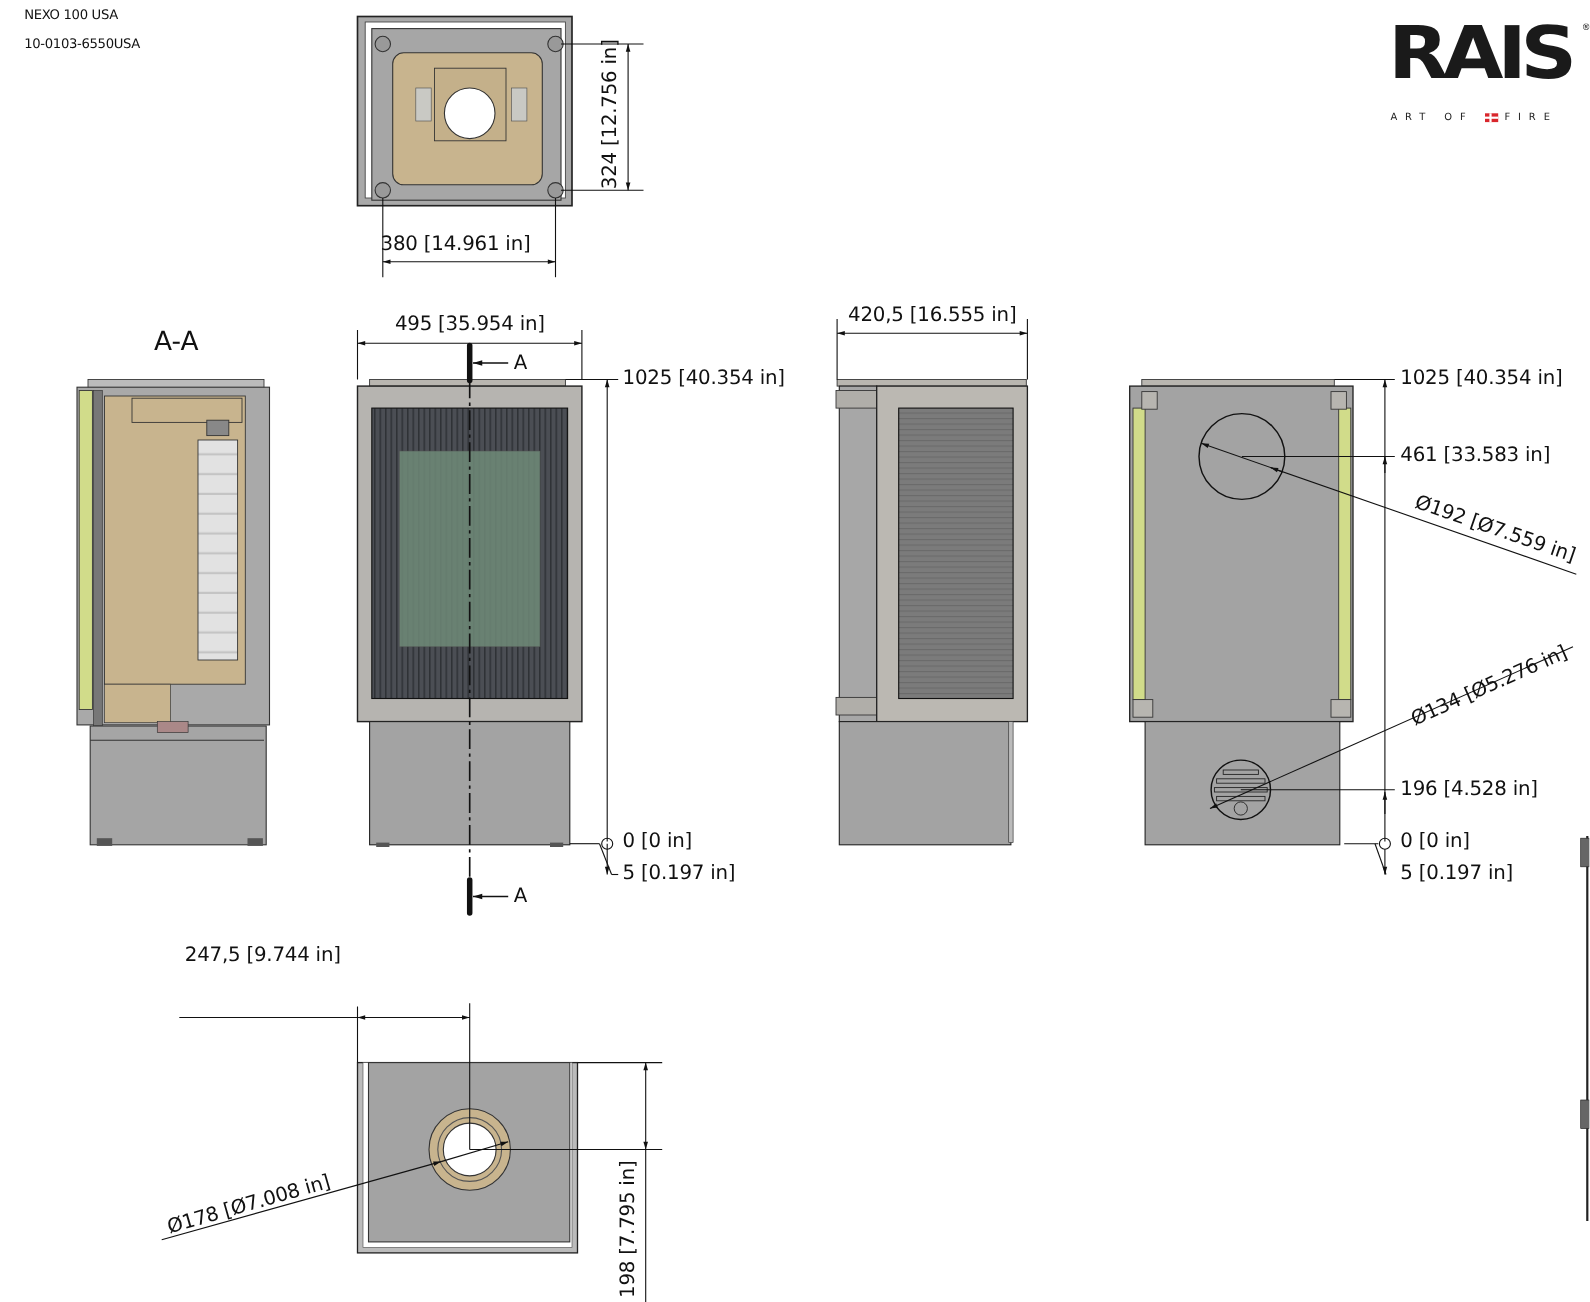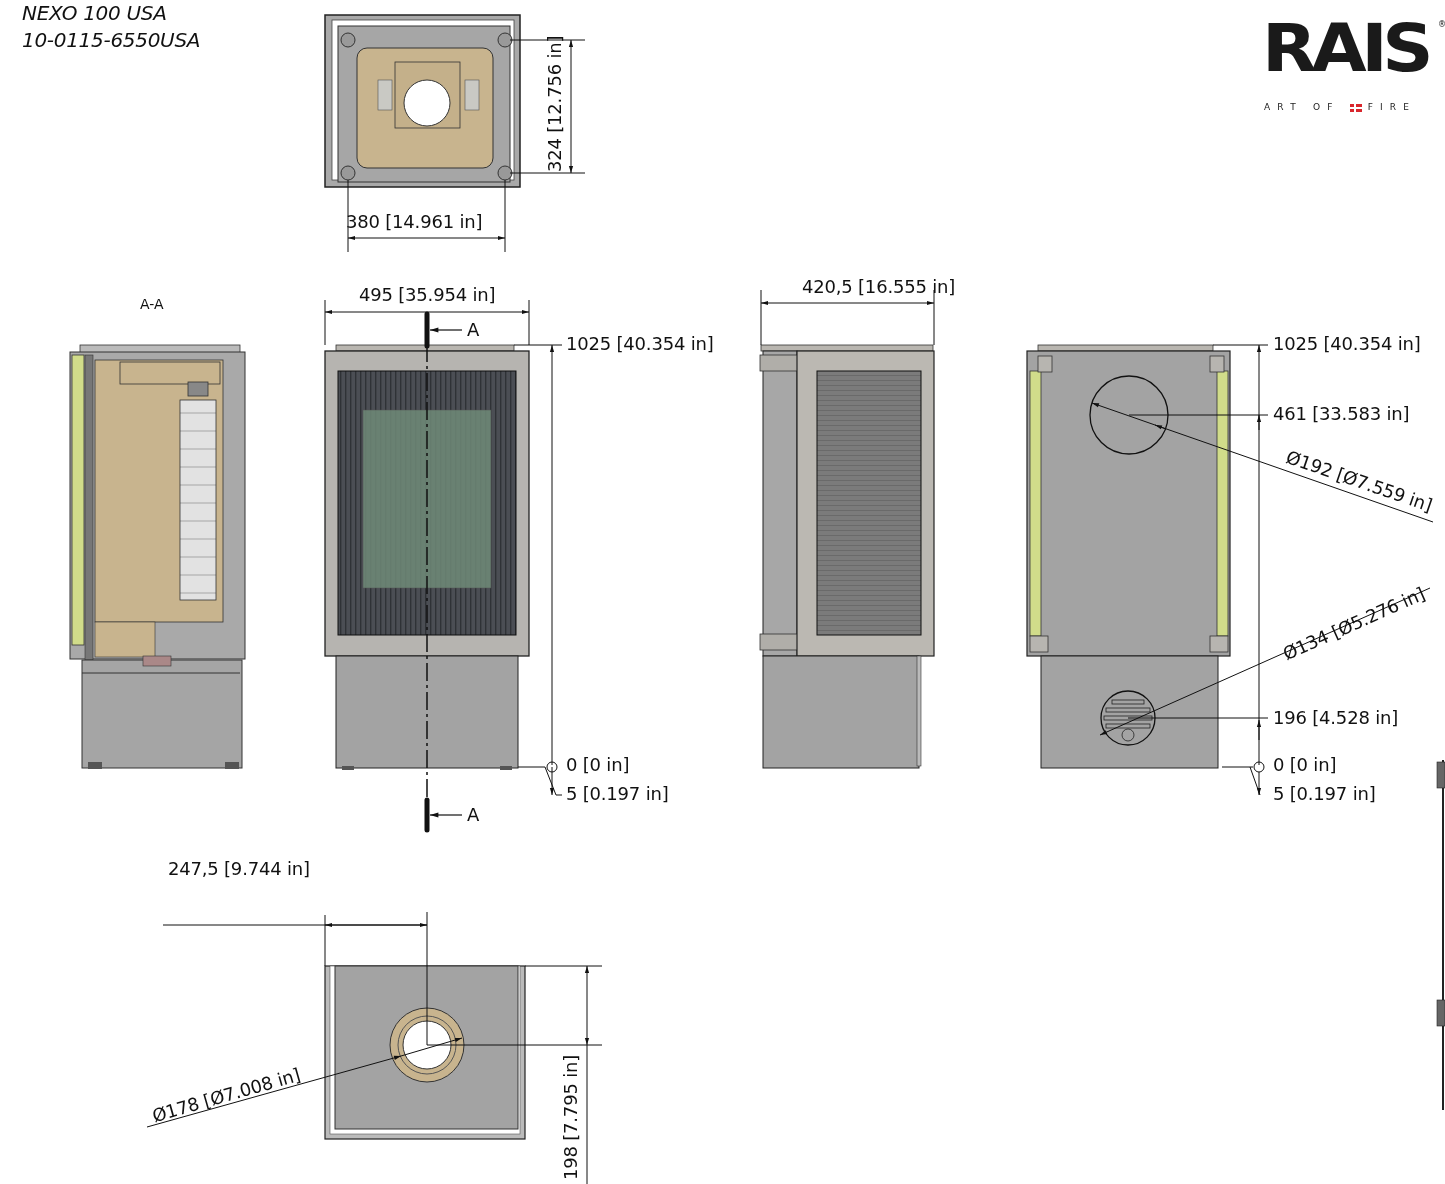--- a/index.html
+++ b/index.html
@@ -1,37 +1,37 @@
 <!DOCTYPE html>
 <html><head>
 <meta charset="utf-8">
 <style>
   html, body { margin: 0; padding: 0; background: #ffffff; }
   body { width: 1445px; height: 1184px; position: relative; overflow: hidden;
          font-family: "DejaVu Sans", sans-serif; color: #111; }
-  .title { position: absolute; left: 22px; font-size: 20px; line-height: 22px; letter-spacing: -0.3px; font-style: italic; }
+  .title { position: absolute; left: 22px; font-size: 12px; line-height: 22px; letter-spacing: -0.3px; }
   .dim { position: absolute; font-size: 18px; line-height: 20px; white-space: nowrap; letter-spacing: -0.2px; }
   .rot { transform-origin: left top; }
   .logo { position: absolute; left: 1262px; top: 14px; width: 183px; height: 90px; }
   .logo-main { position: absolute; left: 0; top: 0; font-family: "DejaVu Sans", sans-serif;
                font-weight: bold; font-size: 66px; line-height: 70px; letter-spacing: -5px; color: #1a1a1a;
                transform: scaleX(1.08); transform-origin: left top; }
   .logo-tag { position: absolute; left: 2px; top: 88px; font-size: 9px; letter-spacing: 7.2px; color: #222; white-space: nowrap; }
   .flag { display: inline-block; width: 12px; height: 8px; background: #d9262c; position: relative; vertical-align: middle; margin-right: 6px; }
   .flag::before { content: ""; position: absolute; left: 4px; top: 0; width: 2px; height: 8px; background: #fff; }
   .flag::after { content: ""; position: absolute; left: 0; top: 3px; width: 12px; height: 2px; background: #fff; }
   .reg { position: absolute; left: 176px; top: 6px; font-size: 8px; }
   svg.draw { position: absolute; left: 0; top: 0; }
-  .sec-label { position: absolute; font-size: 14px; }
+  .sec-label { position: absolute; font-size: 24px; }
 </style>
 </head>
 <body>
 
 <div class="title" style="top:2px">NEXO 100 USA</div>
-<div class="title" style="top:29px">10-0115-6550USA</div>
+<div class="title" style="top:29px">10-0103-6550USA</div>
 
 <div class="logo">
   <div class="logo-main">RAIS</div>
   <div class="reg">®</div>
   <div class="logo-tag">
     <span>ART OF</span>
     <span class="flag"></span><span>FIRE</span>
   </div>
 </div>
 
@@ -198,21 +198,21 @@
 
 <div class="sec-label" style="left:140px; top:296px">A-A</div>
 
 <div class="dim" style="left:359px; top:285px">495 [35.954 in]</div>
 <div class="dim" style="left:467px; top:320px">A</div>
 <div class="dim" style="left:467px; top:805px">A</div>
 <div class="dim" style="left:566px; top:334px">1025 [40.354 in]</div>
 <div class="dim" style="left:566px; top:755px">0 [0 in]</div>
 <div class="dim" style="left:566px; top:784px">5 [0.197 in]</div>
 
-<div class="dim" style="left:802px; top:277px">420,5 [16.555 in]</div>
+<div class="dim" style="left:771px; top:277px">420,5 [16.555 in]</div>
 
 <div class="dim" style="left:1273px; top:334px">1025 [40.354 in]</div>
 <div class="dim" style="left:1273px; top:404px">461 [33.583 in]</div>
 <div class="dim rot" style="left:1290px; top:447px; transform: rotate(19deg);">Ø192 [Ø7.559 in]</div>
 <div class="dim rot" style="left:1280px; top:646px; transform: rotate(-24deg);">Ø134 [Ø5.276 in]</div>
 <div class="dim" style="left:1273px; top:708px">196 [4.528 in]</div>
 <div class="dim" style="left:1273px; top:755px">0 [0 in]</div>
 <div class="dim" style="left:1273px; top:784px">5 [0.197 in]</div>
 
 <div class="dim" style="left:168px; top:859px">247,5 [9.744 in]</div>

